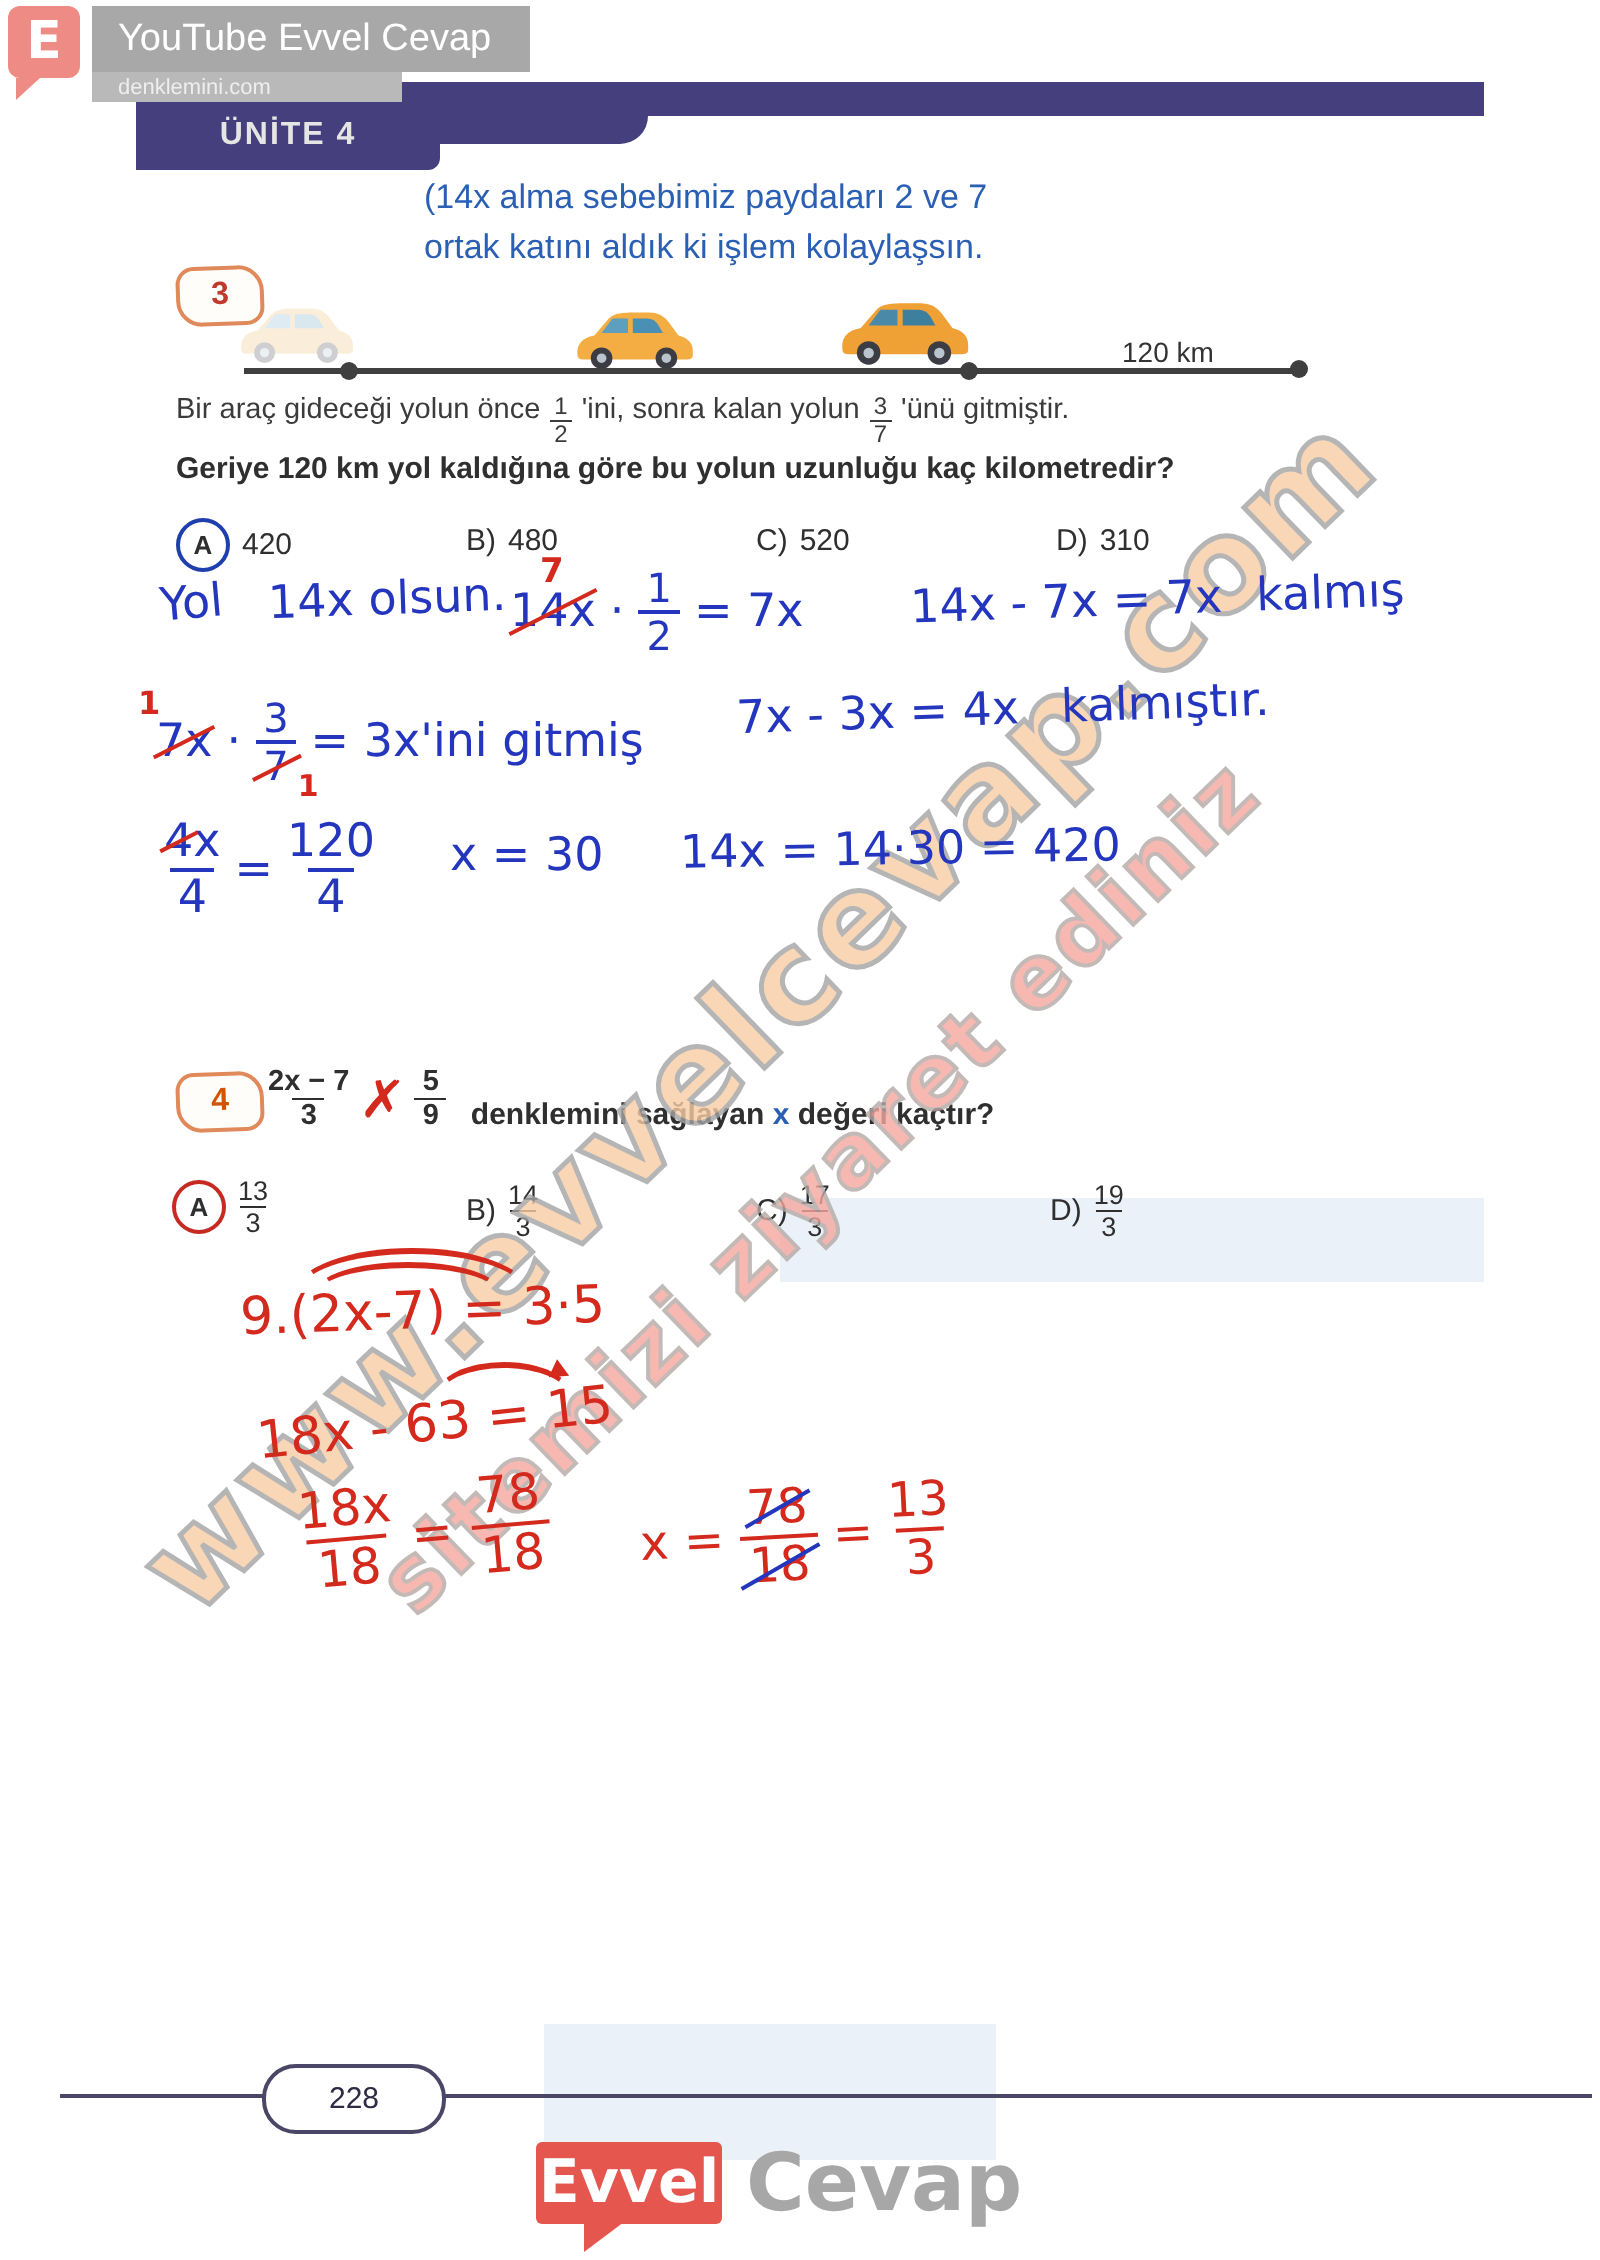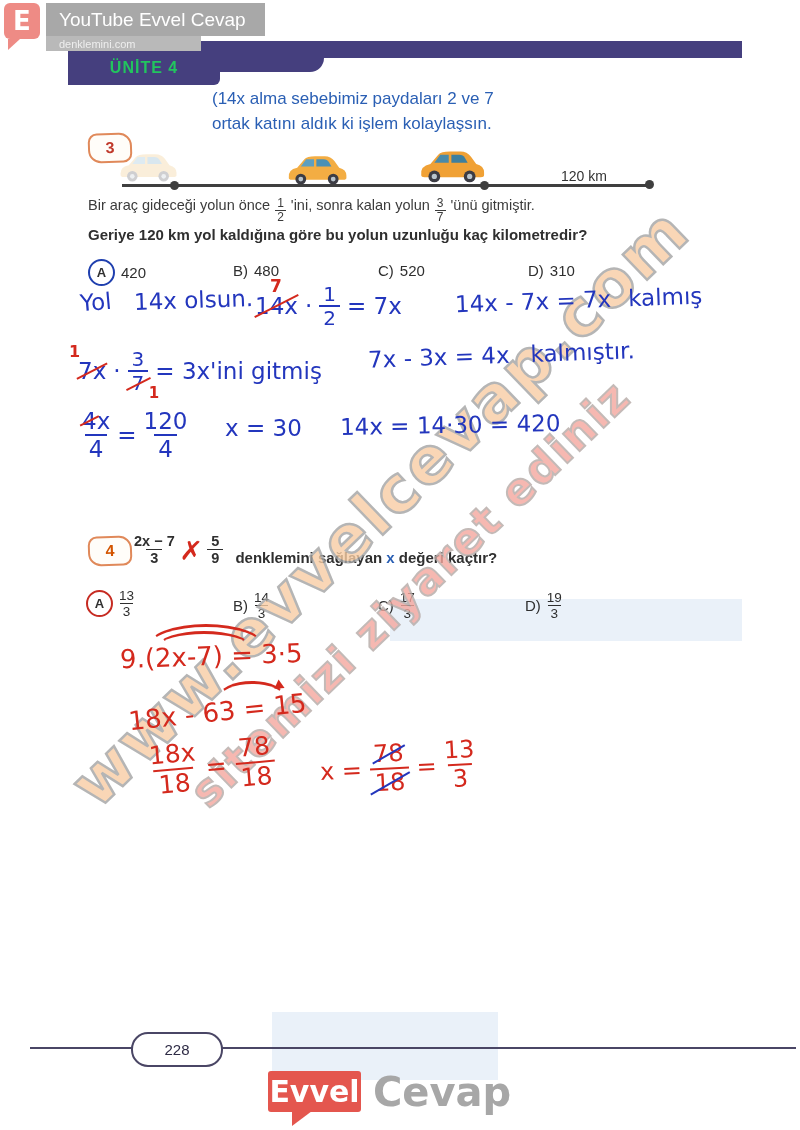--- a/index.html
+++ b/index.html
@@ -14,21 +14,21 @@
   .logo-e-tail{left:8px;top:39px;width:0;height:0;border-top:11px solid #ee8b85;
           border-right:12px solid transparent;z-index:6;}
   .yt-bar{left:46px;top:3px;width:206px;height:33px;background:#a8a8a8;display:flex;
           align-items:center;padding-left:13px;color:#fff;font-size:19px;z-index:5;}
   .site-bar{left:46px;top:36px;width:142px;height:15px;background:#b9b9b9;display:flex;
           align-items:center;padding-left:13px;color:#eee;font-size:11px;z-index:5;}
   .unit-thin{left:196px;top:41px;width:546px;height:17px;background:#453f7e;z-index:2;}
   .unit-step{left:196px;top:41px;width:128px;height:31px;background:#453f7e;
           border-bottom-right-radius:14px;z-index:2;}
   .unit-label{left:68px;top:50px;width:152px;height:35px;background:#453f7e;display:flex;
-          align-items:center;justify-content:center;color:#22c55e;font-weight:bold;
+          align-items:center;justify-content:center;color:#e5e5e5;font-weight:bold;
           font-size:16px;letter-spacing:1px;border-radius:0 0 6px 0;z-index:3;}
 
   
   .note{left:212px;top:86px;width:380px;color:#2a5fb4;font-size:17px;line-height:25px;z-index:2;}
   .q-badge{width:40px;height:26px;border:2px solid #e0895a;border-radius:9px 13px 9px 13px;
           display:flex;align-items:center;justify-content:center;font-weight:bold;
           font-size:16px;transform:rotate(-2deg);background:#fffdf9;z-index:2;}
   .q-badge.n3{left:88px;top:133px;color:#c0392b;}
   .q-badge.n4{left:88px;top:536px;color:#d35400;}
   .road{left:122px;top:184px;width:530px;height:3px;background:#3f3f3f;z-index:1;}

